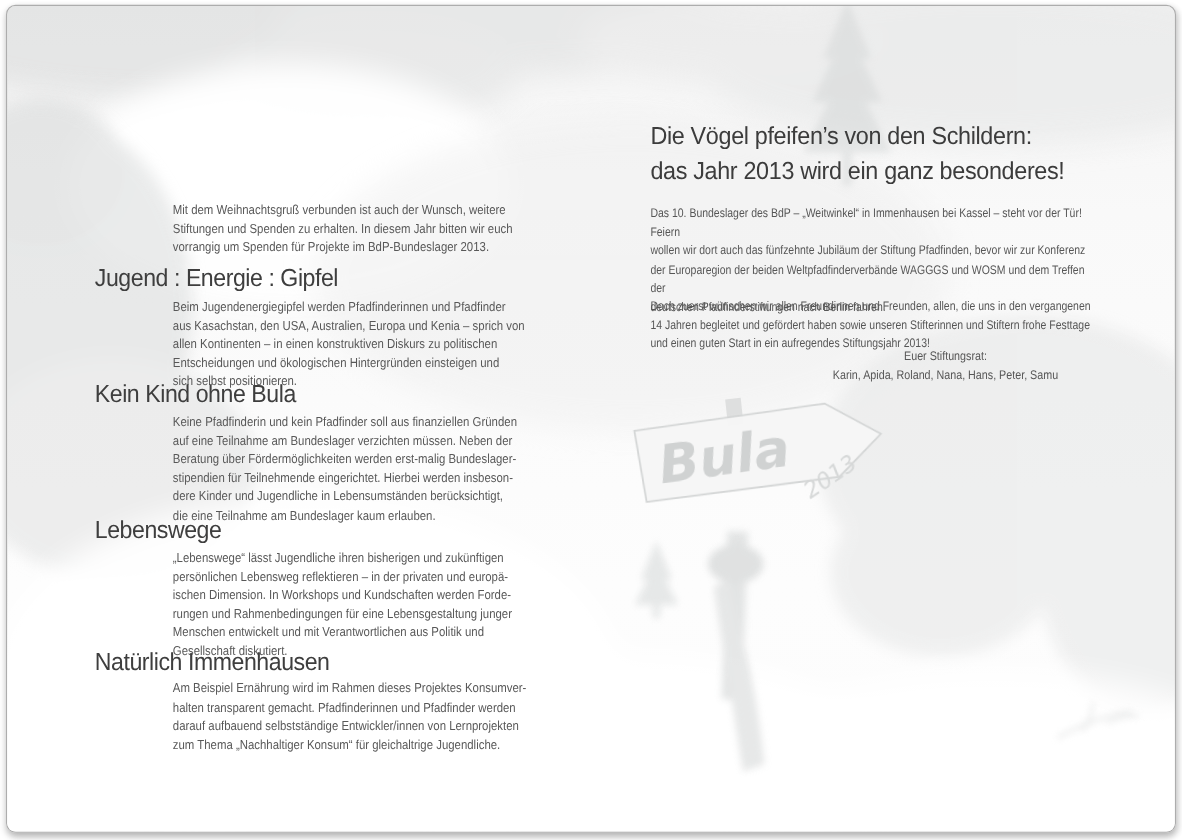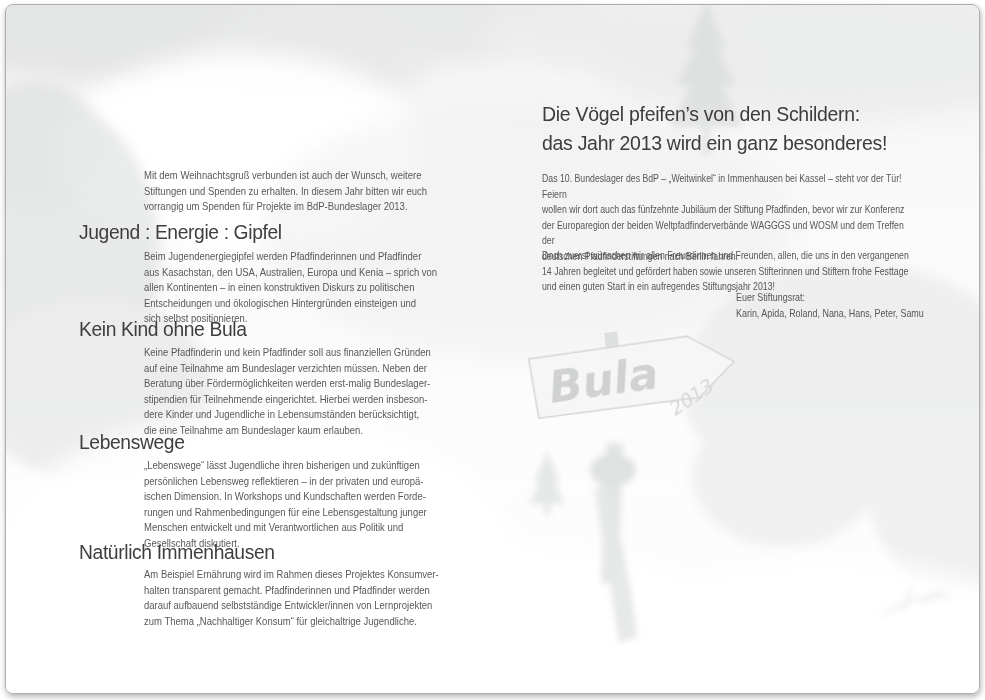--- a/index.html
+++ b/index.html
@@ -161,18 +161,18 @@
 
   <p class="abs body-r" style="left:536px;top:166px;">Das 10. Bundeslager des BdP – „Weitwinkel“ in Immenhausen bei Kassel – steht vor der Tür! Feiern
 wollen wir dort auch das fünfzehnte Jubiläum der Stiftung Pfadfinden, bevor wir zur Konferenz
 der Europaregion der beiden Weltpfadfinderverbände WAGGGS und WOSM und dem Treffen der
 deutschen Pfadfinderstiftungen nach Berlin fahren.</p>
 
   <p class="abs body-r" style="left:536px;top:243px;">Doch zuerst wünschen wir allen Freundinnen und Freunden, allen, die uns in den vergangenen
 14 Jahren begleitet und gefördert haben sowie unseren Stifterinnen und Stiftern frohe Festtage
 und einen guten Start in ein aufregendes Stiftungsjahr 2013!</p>
 
-  <div class="abs" style="left:730px;top:285px;">
+  <div class="abs" style="left:688px;top:285px;text-align:center;">
     <p class="sig" style="margin:0;">Euer Stiftungsrat:</p>
     <p class="sig" style="margin:0;">Karin, Apida, Roland, Nana, Hans, Peter, Samu</p>
   </div>
 
 </div>
 
 </body></html>

